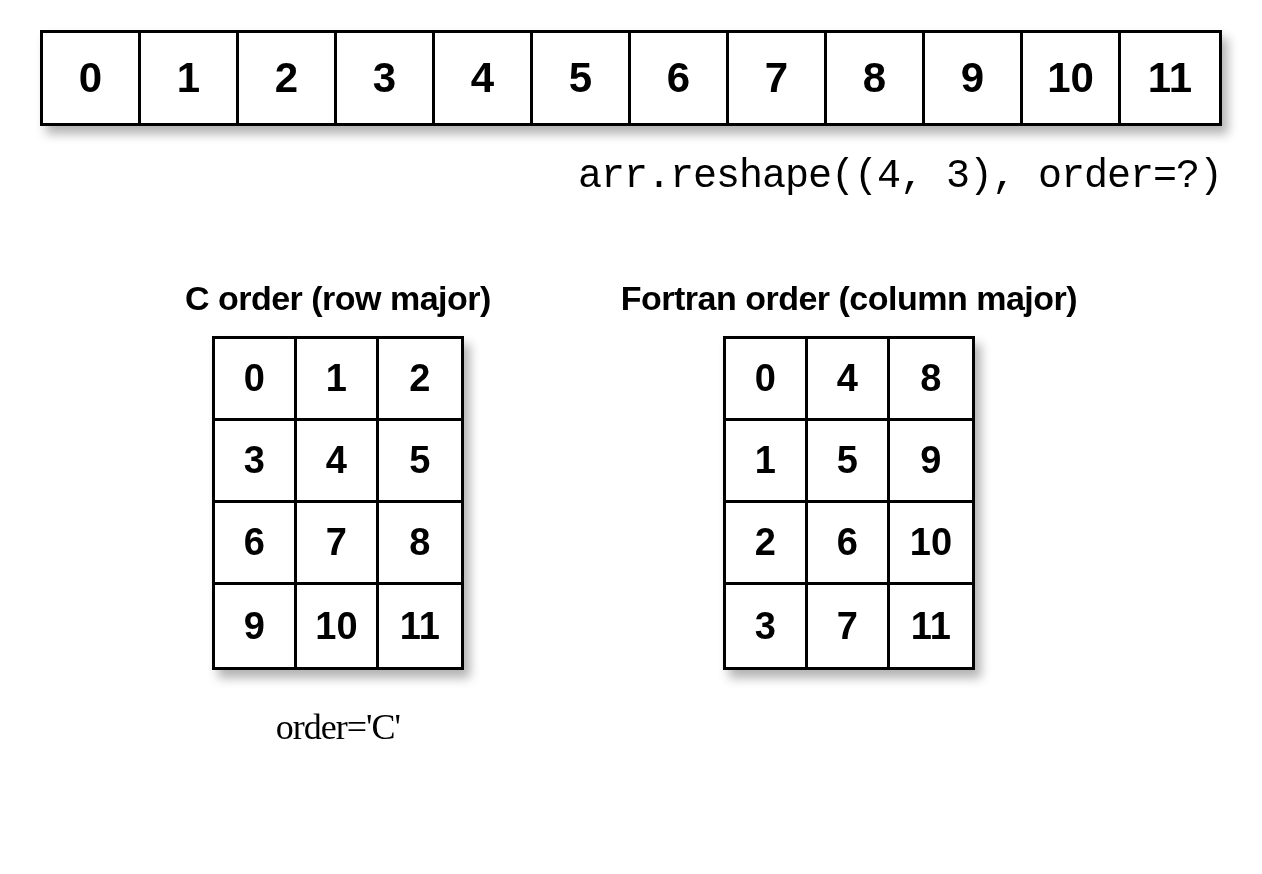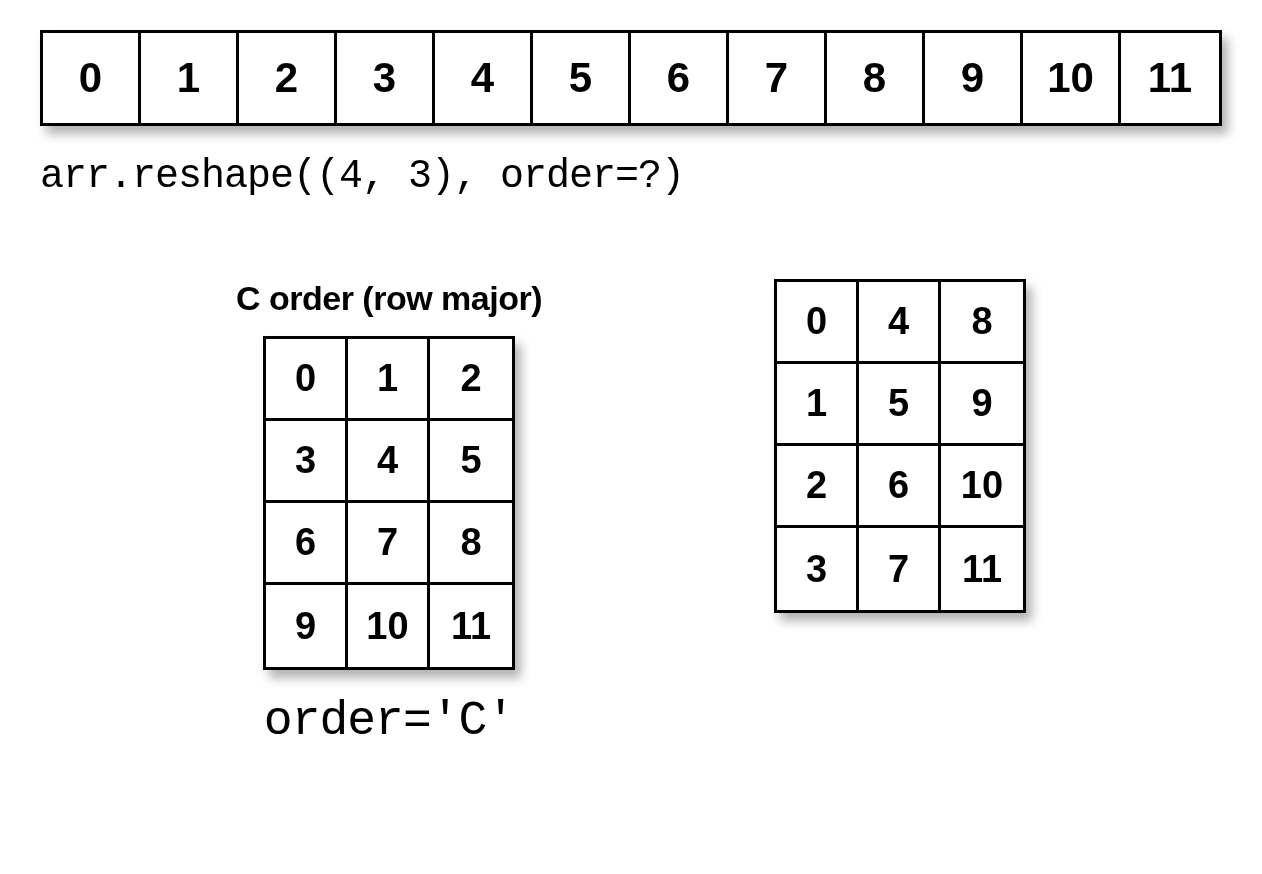--- a/index.html
+++ b/index.html
@@ -24,21 +24,21 @@
       display: flex;
       align-items: center;
       justify-content: center;
       font-size: 42px;
       font-weight: 700;
       border-right: 3px solid #000;
       font-family: "Helvetica Neue", Arial, sans-serif;
     }
     .top-array .cell:last-child { border-right: none; }
     .reshape-label {
-      text-align: left;
+      text-align: right;
       font-family: "Courier New", monospace;
       font-size: 40px;
       margin-top: 28px;
       letter-spacing: -1px;
     }
     .panels {
       display: flex;
       justify-content: space-around;
       margin-top: 80px;
       padding: 0 80px;
@@ -68,23 +68,23 @@
       align-items: center;
       justify-content: center;
       font-size: 38px;
       font-weight: 700;
       border-right: 3px solid #000;
       border-bottom: 3px solid #000;
     }
     .m-row .m-cell:last-child { border-right: none; }
     .m-row:last-child .m-cell { border-bottom: none; }
     .order-label {
-      font-family: Liberation Mono, monospace;
-      font-size: 48px;
-      margin-top: 24px;
+      font-family: Liberation Serif, serif;
+      font-size: 36px;
+      margin-top: 36px;
       letter-spacing: -1px;
     }
   </style>
 </head>
 <body>
 
 <div class="top-array">
   <div class="cell">0</div>
   <div class="cell">1</div>
   <div class="cell">2</div>
@@ -124,20 +124,21 @@
       <div class="m-row">
         <div class="m-cell">9</div>
         <div class="m-cell">10</div>
         <div class="m-cell">11</div>
       </div>
     </div>
     <div class="order-label">order='C'</div>
   </div>
 
   <div class="panel">
+    <div class="panel-title">Fortran order (column major)</div>
     <div class="matrix">
       <div class="m-row">
         <div class="m-cell">0</div>
         <div class="m-cell">4</div>
         <div class="m-cell">8</div>
       </div>
       <div class="m-row">
         <div class="m-cell">1</div>
         <div class="m-cell">5</div>
         <div class="m-cell">9</div>

